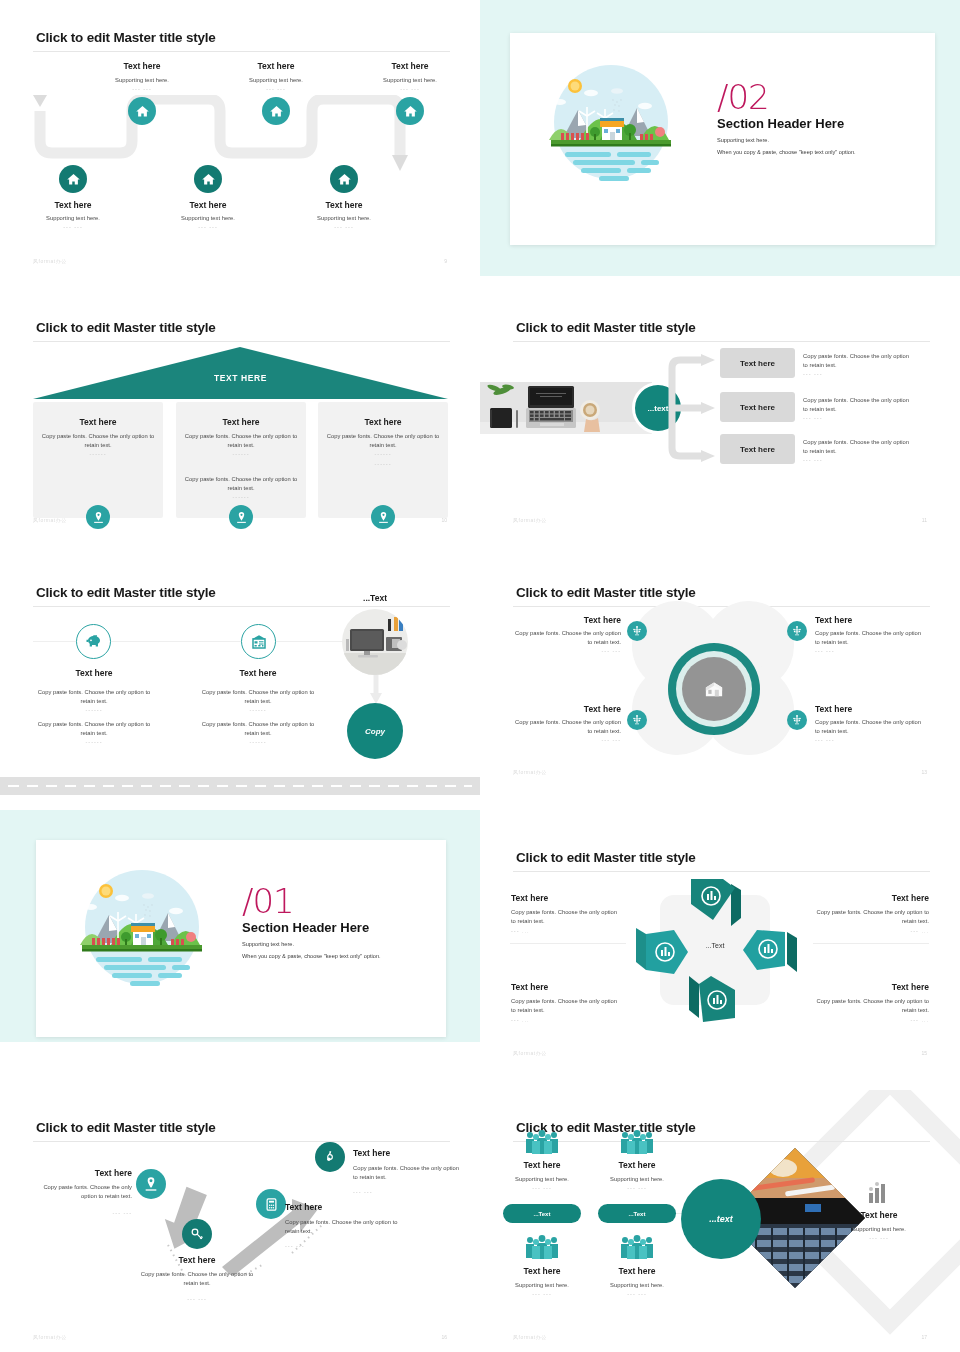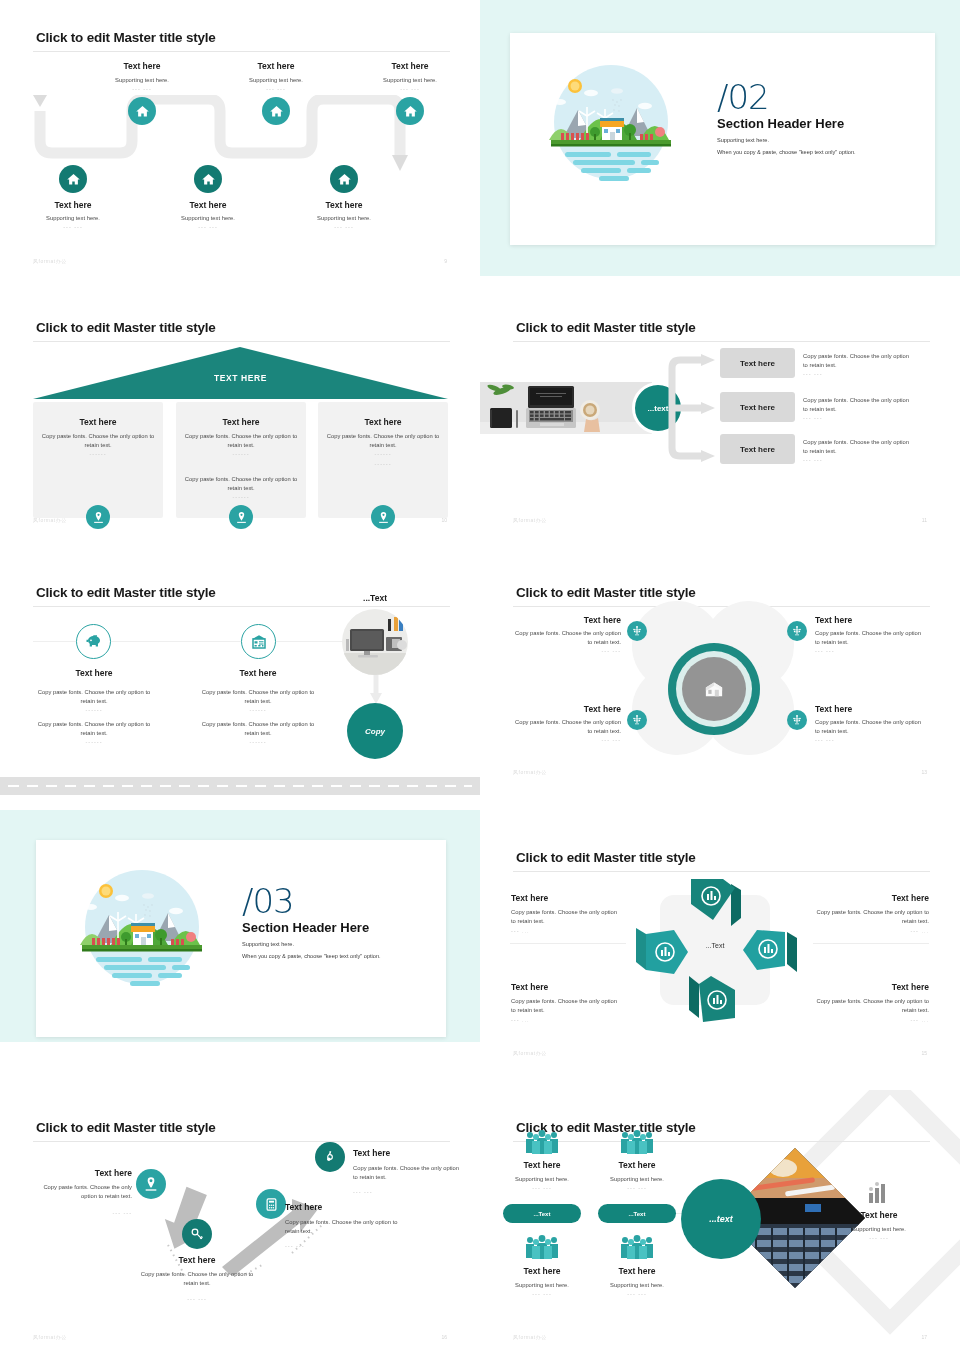--- a/index.html
+++ b/index.html
@@ -28,21 +28,21 @@
   .node {
     position:absolute; width:28px; height:28px; border-radius:50%;
     background:#2aa3a3; display:flex; align-items:center; justify-content:center;
   }
   .node.dark { background:#137a72; }
   .node svg { width:15px; height:15px; fill:#fff; }
 
   
   #sl10 { left:480px; top:0; width:480px; height:276px; background:#e3f6f4; }
   .sec-card { position:absolute; background:#fff; box-shadow:0 1px 4px rgba(0,0,0,.10); }
-  .sec-num { font-family:"DejaVu Sans", sans-serif; font-size:34px; color:#0c4a6e; font-weight:300; line-height:.95; letter-spacing:-1px;}
+  .sec-num { font-family:"DejaVu Sans", sans-serif; font-size:34px; color:#be185d; font-weight:300; line-height:.95; letter-spacing:-1px;}
   .sec-head { font-size:13px; font-weight:bold; color:#141414; margin-top:3px;}
   .sec-sub { font-size:5.6px; color:#3c3c3c; margin-top:6px; }
   .sec-sub2 { font-size:5.6px; color:#3c3c3c; margin-top:6px; }
 
   
   #sl11 { left:0; top:290px; width:480px; height:245px; }
   .roof-label { position:absolute; color:#fff; font-size:8.5px; font-weight:bold; letter-spacing:.6px;}
   .pillar { position:absolute; background:#f2f2f2; border-radius:2px; }
 
   
@@ -632,21 +632,21 @@
           <rect x="20" y="92" width="46" height="5" rx="2.5"></rect>
           <rect x="72" y="92" width="34" height="5" rx="2.5"></rect>
         <rect x="28" y="100" width="62" height="5" rx="2.5"></rect>
           <rect x="96" y="100" width="18" height="5" rx="2.5"></rect>
         <rect x="36" y="108" width="40" height="5" rx="2.5"></rect>
           <rect x="82" y="108" width="24" height="5" rx="2.5"></rect>
         <rect x="54" y="116" width="30" height="5" rx="2.5"></rect>
         </g>
     </svg>
     <div style="position:absolute;left:206px;top:45px;">
-      <div class="sec-num">/03</div>
+      <div class="sec-num">/01</div>
       <div class="sec-head">Section Header Here</div>
       <div class="sec-sub">Supporting text here.</div>
       <div class="sec-sub2">When you copy &amp; paste, choose "keep text only" option.</div>
     </div>
   </div>
 </div>
 
 <div class="slide" id="sl16">
   <div class="s-title">Click to edit Master title style</div>
   <div class="s-rule"></div>

